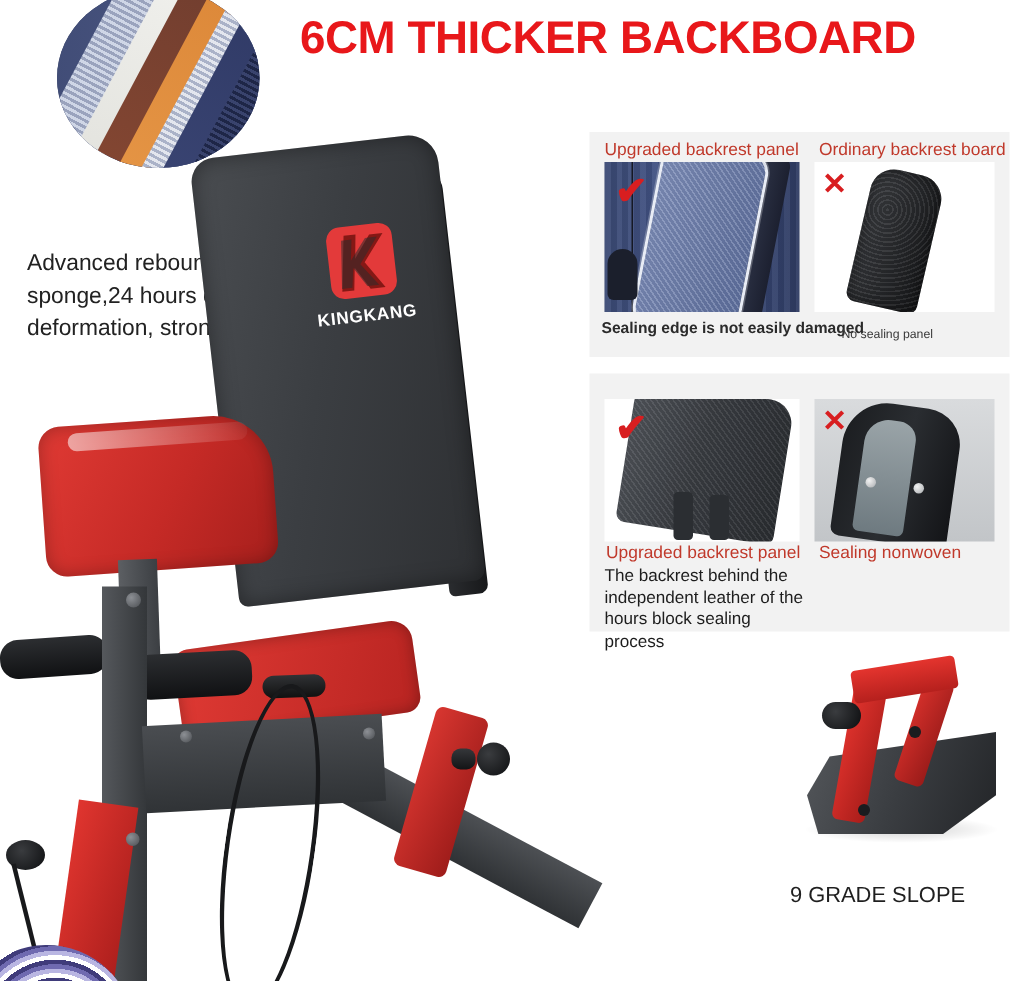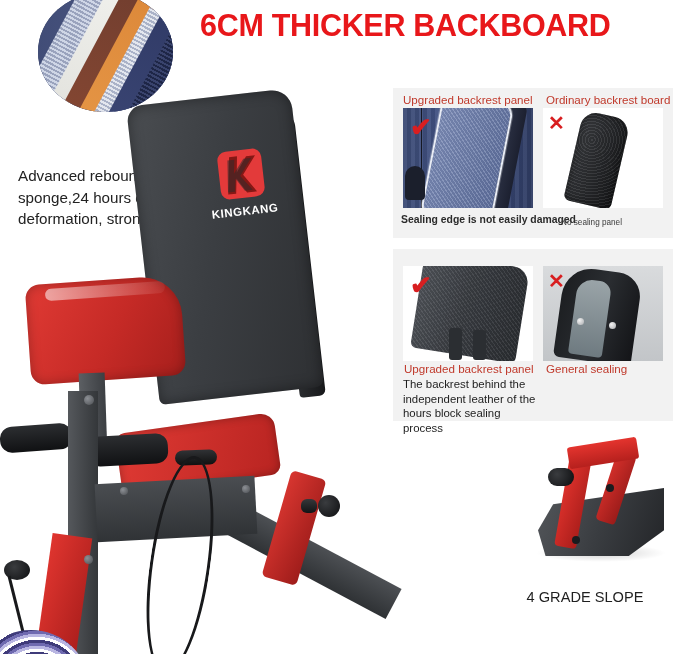--- a/index.html
+++ b/index.html
@@ -384,32 +384,32 @@
 
   <div class="photo p4">
     <div class="bag"></div>
     <div class="liner"></div>
     <div class="rivet" style="left:34px; top:52px;"></div>
     <div class="rivet" style="left:66px; top:56px;"></div>
   </div>
   <div class="cross" style="left:548px; top:271px; font-size:20px;">✕</div>
 
   <div class="cmp-title" style="left:404px; top:362px;">Upgraded backrest panel</div>
-  <div class="cmp-title" style="left:546px; top:362px;">General sealing</div>
+  <div class="cmp-title" style="left:546px; top:362px;">Sealing nonwoven</div>
 
   <div class="cmp-body" style="left:403px; top:377px; width:140px;">The backrest behind the independent leather of the hours block sealing process</div>
 
   <div class="slope-shot">
     <div class="slope-shadow"></div>
     <div class="slope-base"></div>
     <div class="slope-redarm2"></div>
     <div class="slope-redarm3"></div>
     <div class="slope-redarm"></div>
     <div class="slope-knob"></div>
     <div class="slope-hole" style="left:86px; top:52px;"></div>
     <div class="slope-hole" style="left:52px; top:104px;"></div>
   </div>
 
   <div class="slope-caption">
-    <div>4 GRADE SLOPE</div>
+    <div>9 GRADE SLOPE</div>
   </div>
 
 </div>
 
 </body></html>

